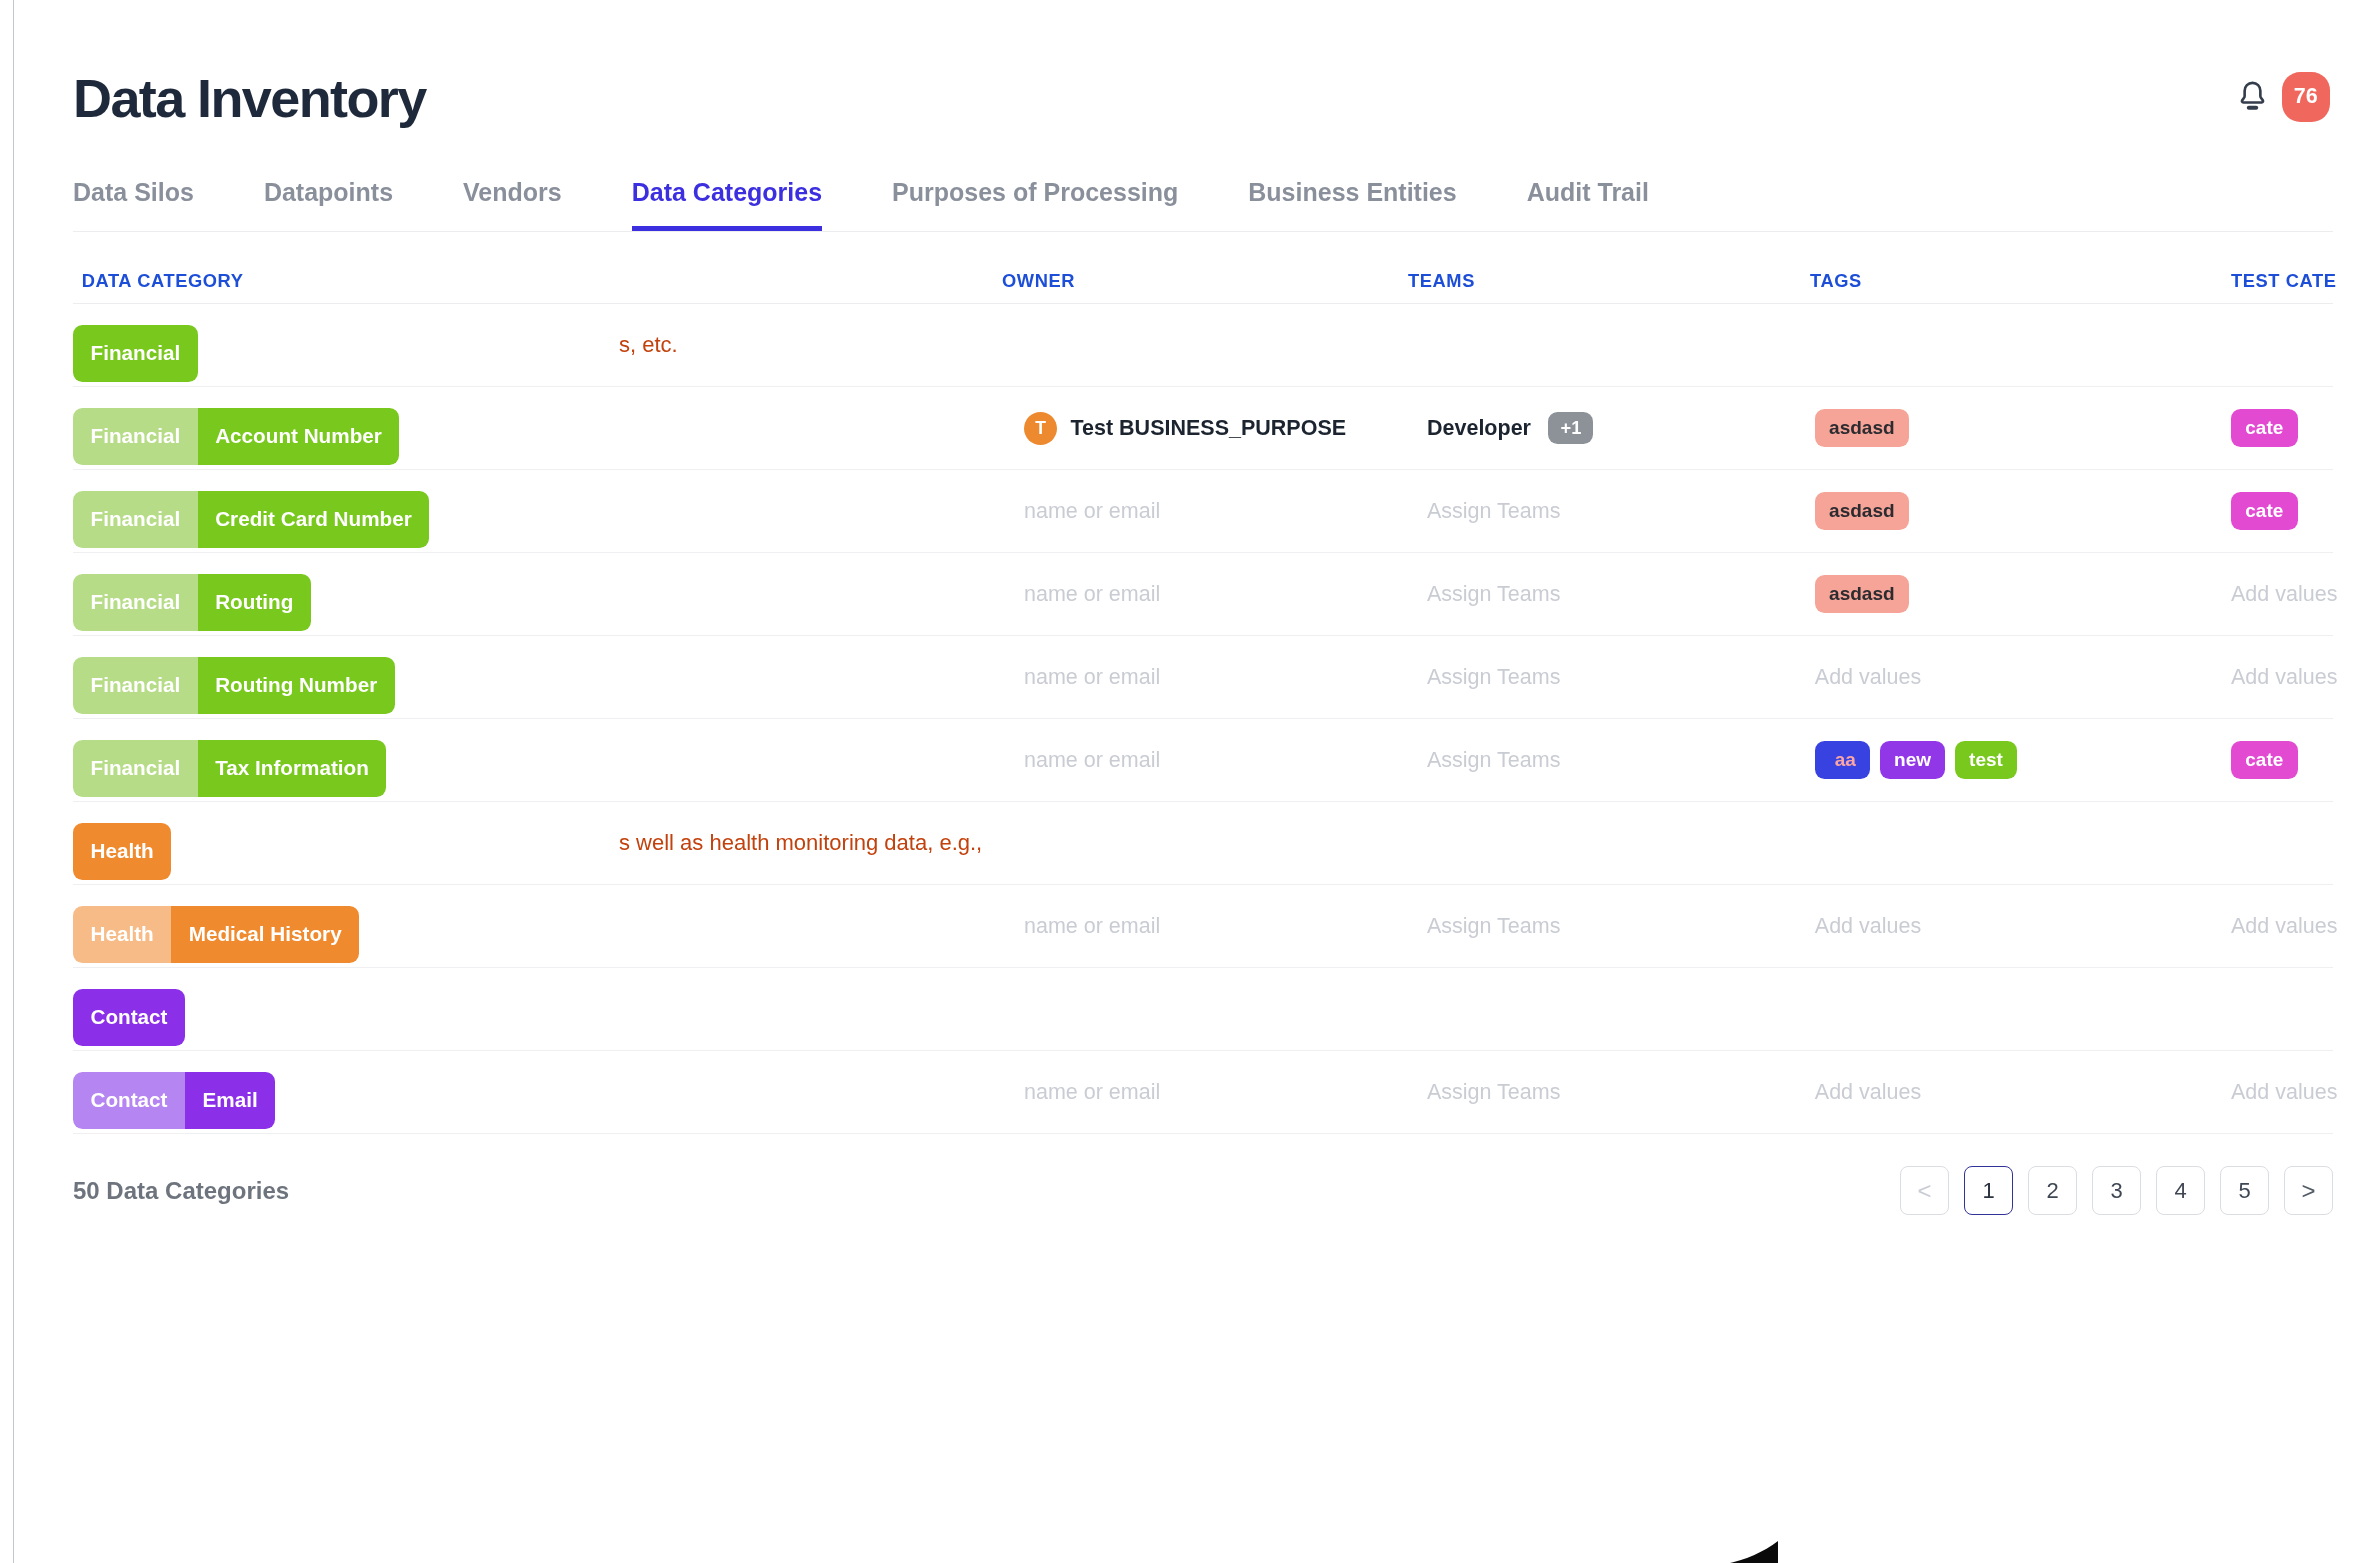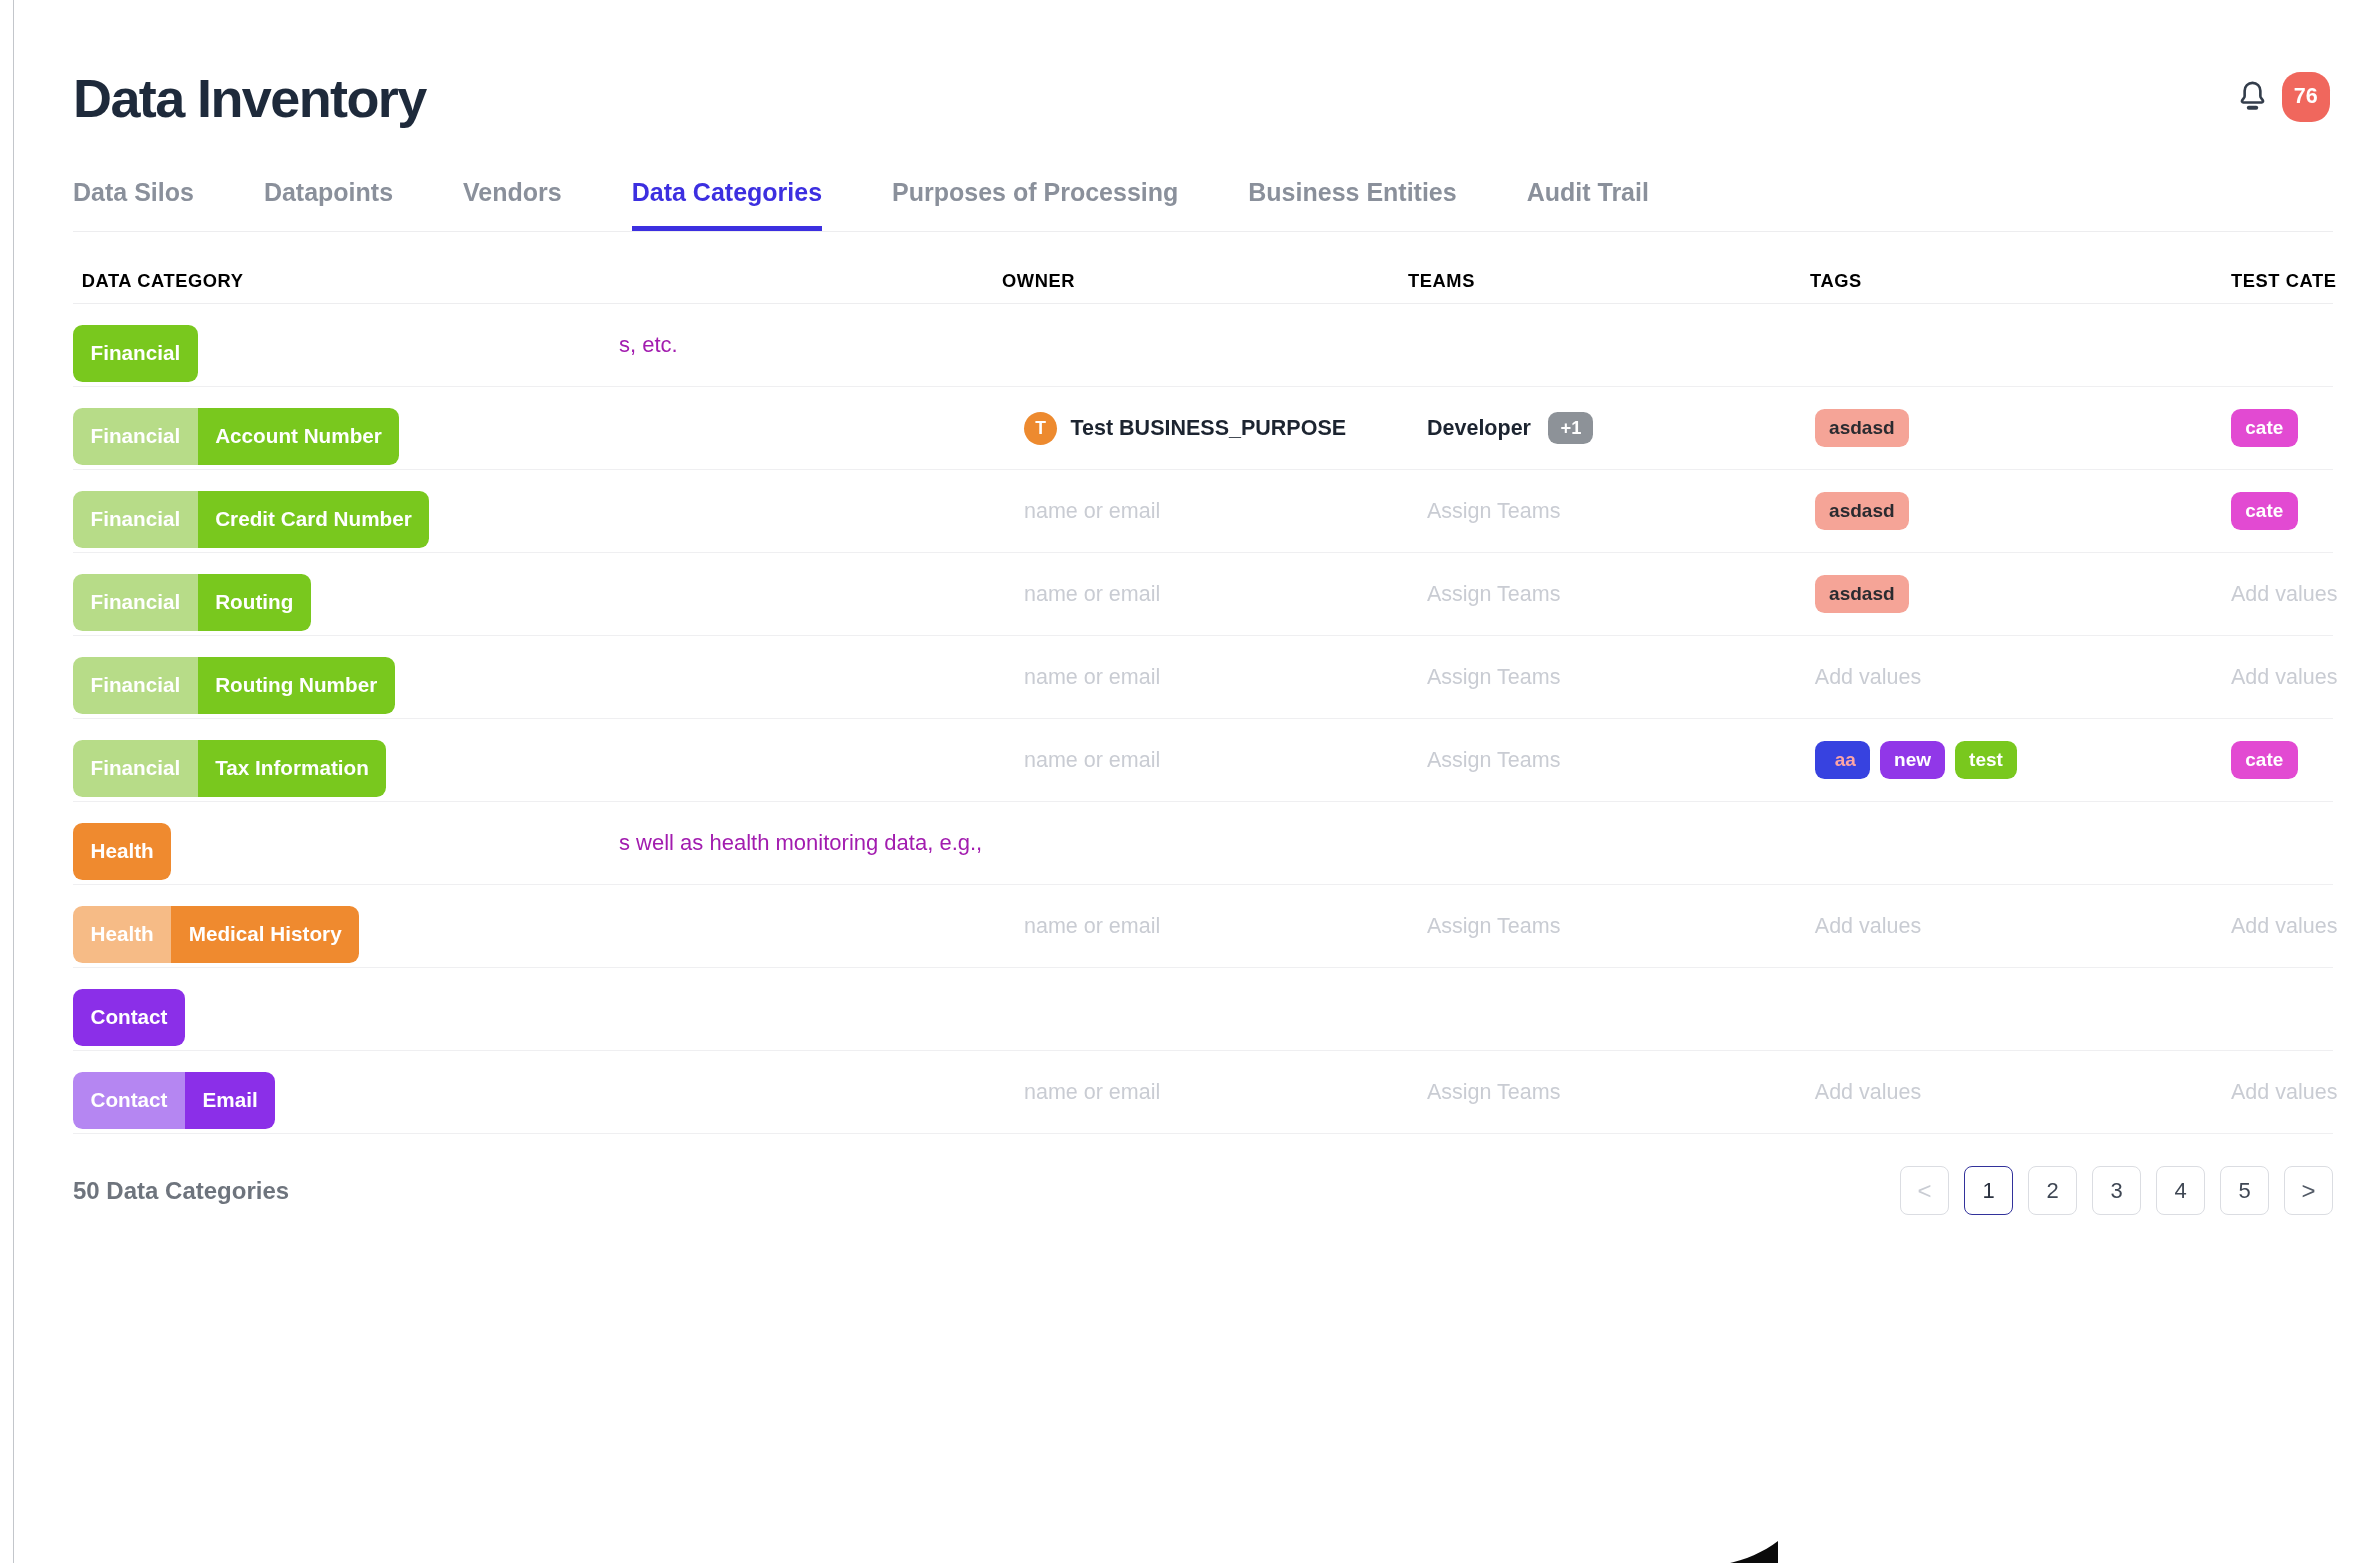--- a/index.html
+++ b/index.html
@@ -35,33 +35,33 @@
   }
   .search-input::placeholder { color:#C9CCD3; }
   .add-btn {
     height:49px; padding:0 27px; border:none; border-radius:8px; background:var(--accent);
     color:#fff; font-size:23px; font-weight:700; cursor:pointer; font-family:"Liberation Sans", sans-serif;
   }
 
   
   .grid { display:grid; grid-template-columns:929px 406px 402px 421px 1fr; align-items:center; }
   .table-head { margin-top:27px; height:45px; border-bottom:1.6px solid #EDEDEF; }
-  .col-h { font-size:18.3px; font-weight:700; letter-spacing:0.6px; color:#000000; white-space:nowrap; }
+  .col-h { font-size:18.3px; font-weight:700; letter-spacing:0.6px; color:#1d4ed8; white-space:nowrap; }
   .col-h.c1 { padding-left:8.7px; }
   .row { height:83px; border-bottom:1.6px solid #EFEFF1; position:relative; }
   .cell { display:flex; align-items:center; min-width:0; }
   .cell-cat { position:relative; height:100%; }
   .cell-owner { padding-left:22px; }
   .cell-teams { padding-left:19px; }
   .cell-tags { padding-left:4.8px; gap:9.5px; }
   .cell-test { gap:9.5px; }
 
   .cat-badge { display:inline-flex; height:57px; border-radius:9.5px; overflow:hidden; cursor:pointer; align-self:center; position:absolute; top:20.7px; left:0; }
   .seg { display:flex; align-items:center; padding:0 17.5px; color:#fff; font-size:20.7px; font-weight:700; white-space:nowrap; }
-  .row-desc { position:absolute; left:546px; top:50%; transform:translateY(-50%); font-size:22px; color:#a21caf; white-space:nowrap; }
+  .row-desc { position:absolute; left:546px; top:50%; transform:translateY(-50%); font-size:22px; color:#c2410c; white-space:nowrap; }
 
   .avatar { width:33px; height:33px; border-radius:50%; background:#ED8A2F; color:#fff; font-size:17.5px; font-weight:700; display:flex; align-items:center; justify-content:center; margin-right:13.5px; flex:none; }
   .owner-name { font-size:21.5px; font-weight:700; color:#1C2430; white-space:nowrap; }
   .team-name { font-size:21.5px; font-weight:700; color:#1C2430; white-space:nowrap; }
   .plus-badge { margin-left:17.5px; min-width:45px; height:32px; border-radius:9.5px; background:#8D9298; color:#fff; font-size:18.3px; font-weight:700; display:flex; align-items:center; justify-content:center; padding:0 9.5px; cursor:pointer; }
   .placeholder { font-size:21.5px; color:#C9CCD3; white-space:nowrap; cursor:text; }
   .tag { display:inline-flex; align-items:center; height:38px; padding:0 14.3px; border-radius:9.5px; font-size:19px; font-weight:700; white-space:nowrap; cursor:pointer; }
 
   
   .table-footer { display:flex; justify-content:space-between; align-items:center; margin-top:32px; }

